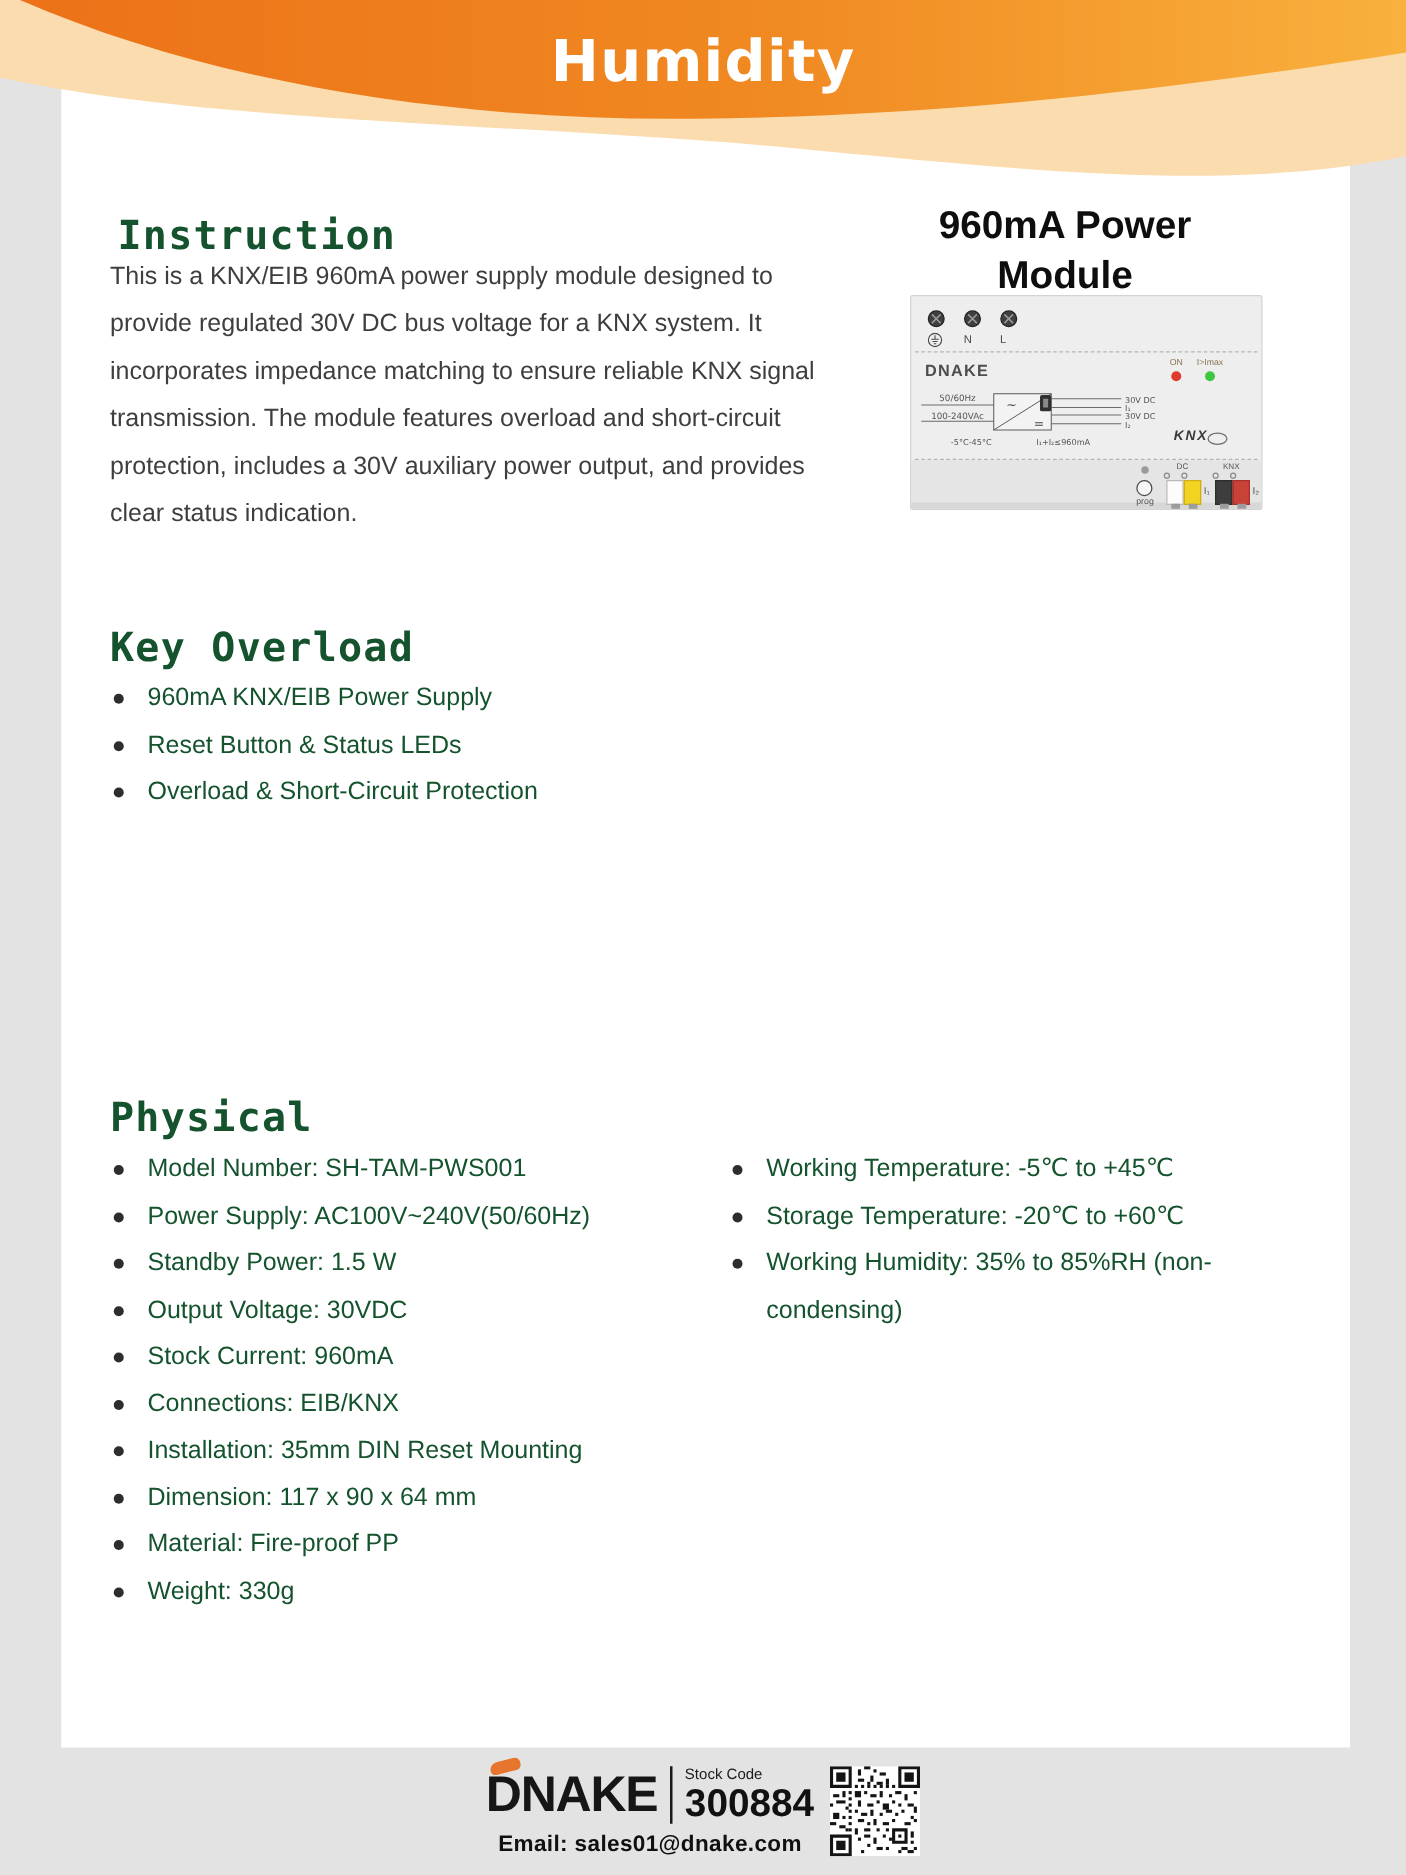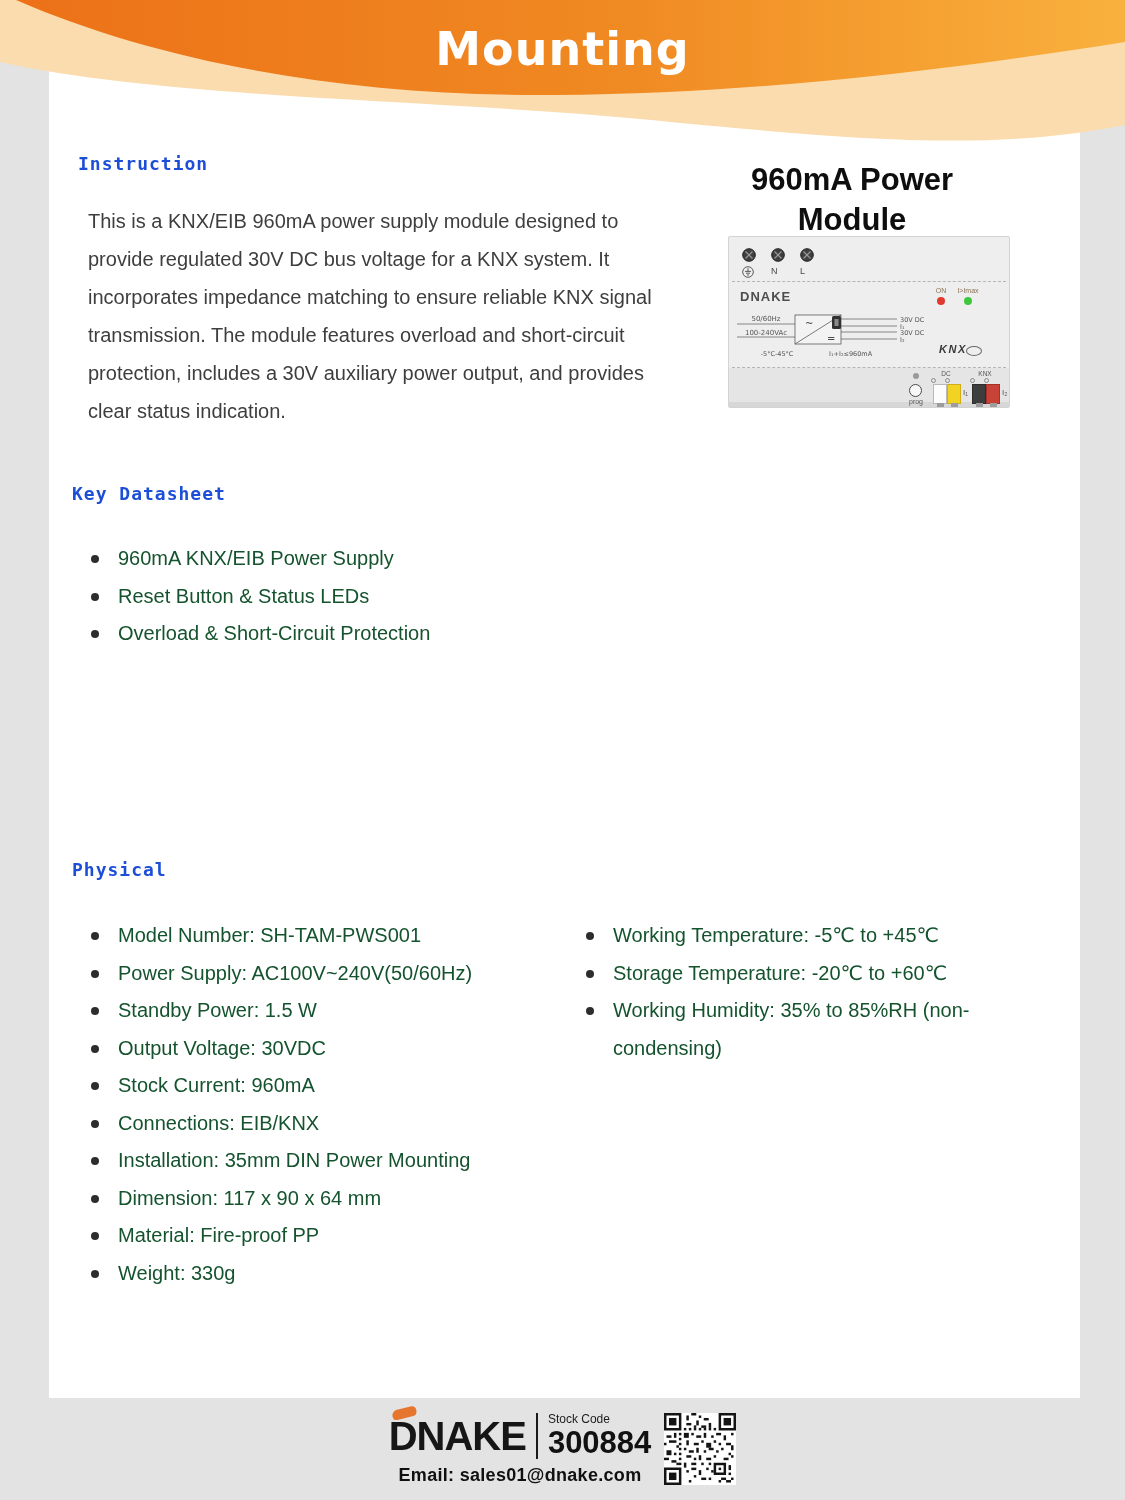--- a/index.html
+++ b/index.html
@@ -9,21 +9,21 @@
     font-family:"Liberation Sans","DejaVu Sans",sans-serif; overflow:hidden;
   }
   .card { position:absolute; left:49px; top:0; width:1031px; height:1398px; background:#ffffff; }
   .header-svg { position:absolute; left:0; top:0; display:block; }
   .doc-title {
     position:absolute; left:0; top:22px; width:100%; margin:0; text-align:center;
     color:#ffffff; font-size:46px; font-weight:bold; letter-spacing:1px;
     font-family:"DejaVu Sans",sans-serif;
   }
   h2.section {
-    position:absolute; margin:0; color:#1d4ed8; font-size:18px; font-weight:bold;
+    position:absolute; margin:16px; color:#14532d; font-size:32px; font-weight:bold;
     letter-spacing:1px; font-family:"DejaVu Sans Mono","Liberation Mono",monospace;
   }
   .h-instruction { left:78px; top:153px; }
   .h-features   { left:72px; top:483px; }
   .h-physical   { left:72px; top:859px; }
   .instruction-body {
     position:absolute; left:88px; top:202px; width:600px; margin:0;
     font-size:20px; line-height:38px; color:#3e3e3e;
   }
   .product-title {
@@ -118,21 +118,21 @@
       <linearGradient id="og" x1="0" y1="0" x2="1" y2="0">
         <stop offset="0" stop-color="#ec7118"></stop>
         <stop offset="0.55" stop-color="#f08a22"></stop>
         <stop offset="1" stop-color="#f9b13e"></stop>
       </linearGradient>
     </defs>
     <path d="M0,0 H1125 V125 C990,152 856,140 640,119 C430,99 168,99 0,62 Z" fill="#fbdcae"></path>
     <path d="M16,0 C168,66 360,97 556,95 C770,93 960,68 1125,42 L1125,0 Z" fill="url(#og)"></path>
   </svg>
 
-  <h1 class="doc-title">Mounting</h1>
+  <h1 class="doc-title">Humidity</h1>
 
   <h2 class="section h-instruction">Instruction</h2>
   <p class="instruction-body">This is a KNX/EIB 960mA power supply module designed to provide regulated 30V DC bus voltage for a KNX system. It incorporates impedance matching to ensure reliable KNX signal transmission. The module features overload and short-circuit protection, includes a 30V auxiliary power output, and provides clear status indication.</p>
 
   <div class="product-title">960mA Power Module</div>
 
   <div class="device">
     <svg class="screws-svg" width="76" height="16" viewBox="0 0 76 16">
       <g stroke="#222" stroke-width="1">
         <circle cx="8" cy="8" r="6.3" fill="#3f3f3f"></circle>
@@ -212,36 +212,36 @@
     <div class="tgroup-label tg-knx">KNX</div>
     <div class="screwline sl-knx">
       <span class="mini m1"></span>
       <span class="mini m2"></span>
     </div>
     <div class="tblock tb-dark"></div>
     <div class="tblock tb-red"></div>
     <div class="tcur tcur-2">I₂</div>
   </div>
 
-  <h2 class="section h-features">Key Datasheet</h2>
+  <h2 class="section h-features">Key Overload</h2>
   <ul class="blist features-list">
     <li>960mA KNX/EIB Power Supply</li>
     <li>Reset Button &amp; Status LEDs</li>
     <li>Overload &amp; Short-Circuit Protection</li>
   </ul>
 
   <h2 class="section h-physical">Physical</h2>
   <ul class="blist phys-left">
     <li>Model Number: SH-TAM-PWS001</li>
     <li>Power Supply: AC100V~240V(50/60Hz)</li>
     <li>Standby Power: 1.5 W</li>
     <li>Output Voltage: 30VDC</li>
     <li>Stock Current: 960mA</li>
     <li>Connections: EIB/KNX</li>
-    <li>Installation: 35mm DIN Power Mounting</li>
+    <li>Installation: 35mm DIN Reset Mounting</li>
     <li>Dimension: 117 x 90 x 64 mm</li>
     <li>Material: Fire-proof PP</li>
     <li>Weight: 330g</li>
   </ul>
   <ul class="blist phys-right">
     <li>Working Temperature: -5℃ to +45℃</li>
     <li>Storage Temperature: -20℃ to +60℃</li>
     <li>Working Humidity: 35% to 85%RH (non-condensing)</li>
   </ul>
 

